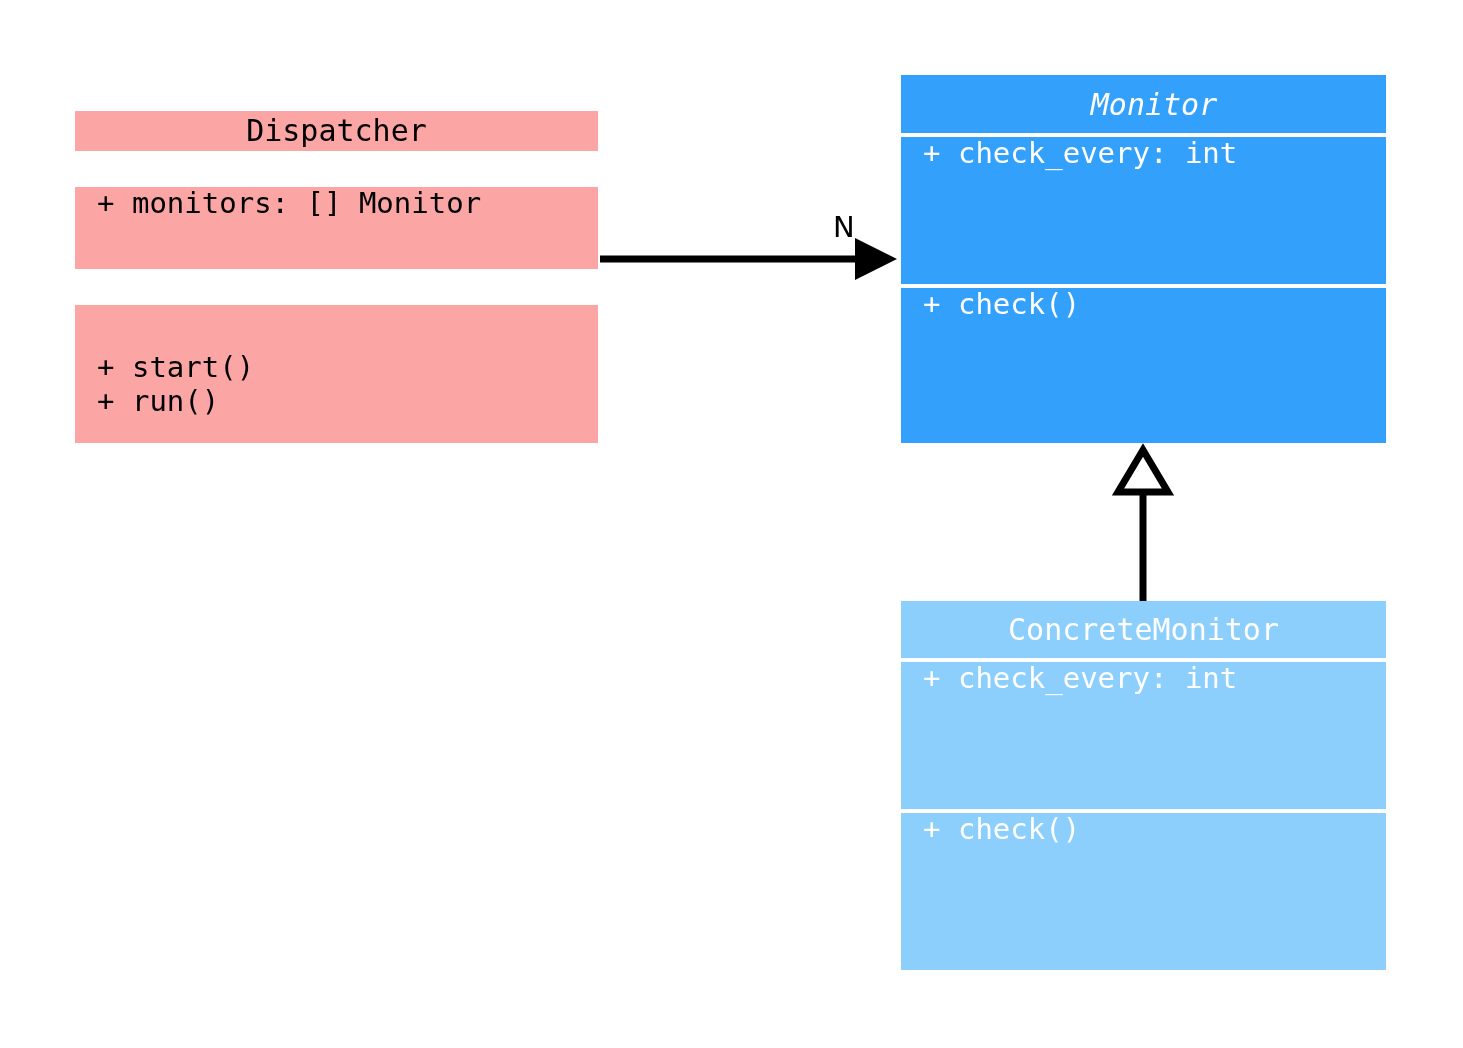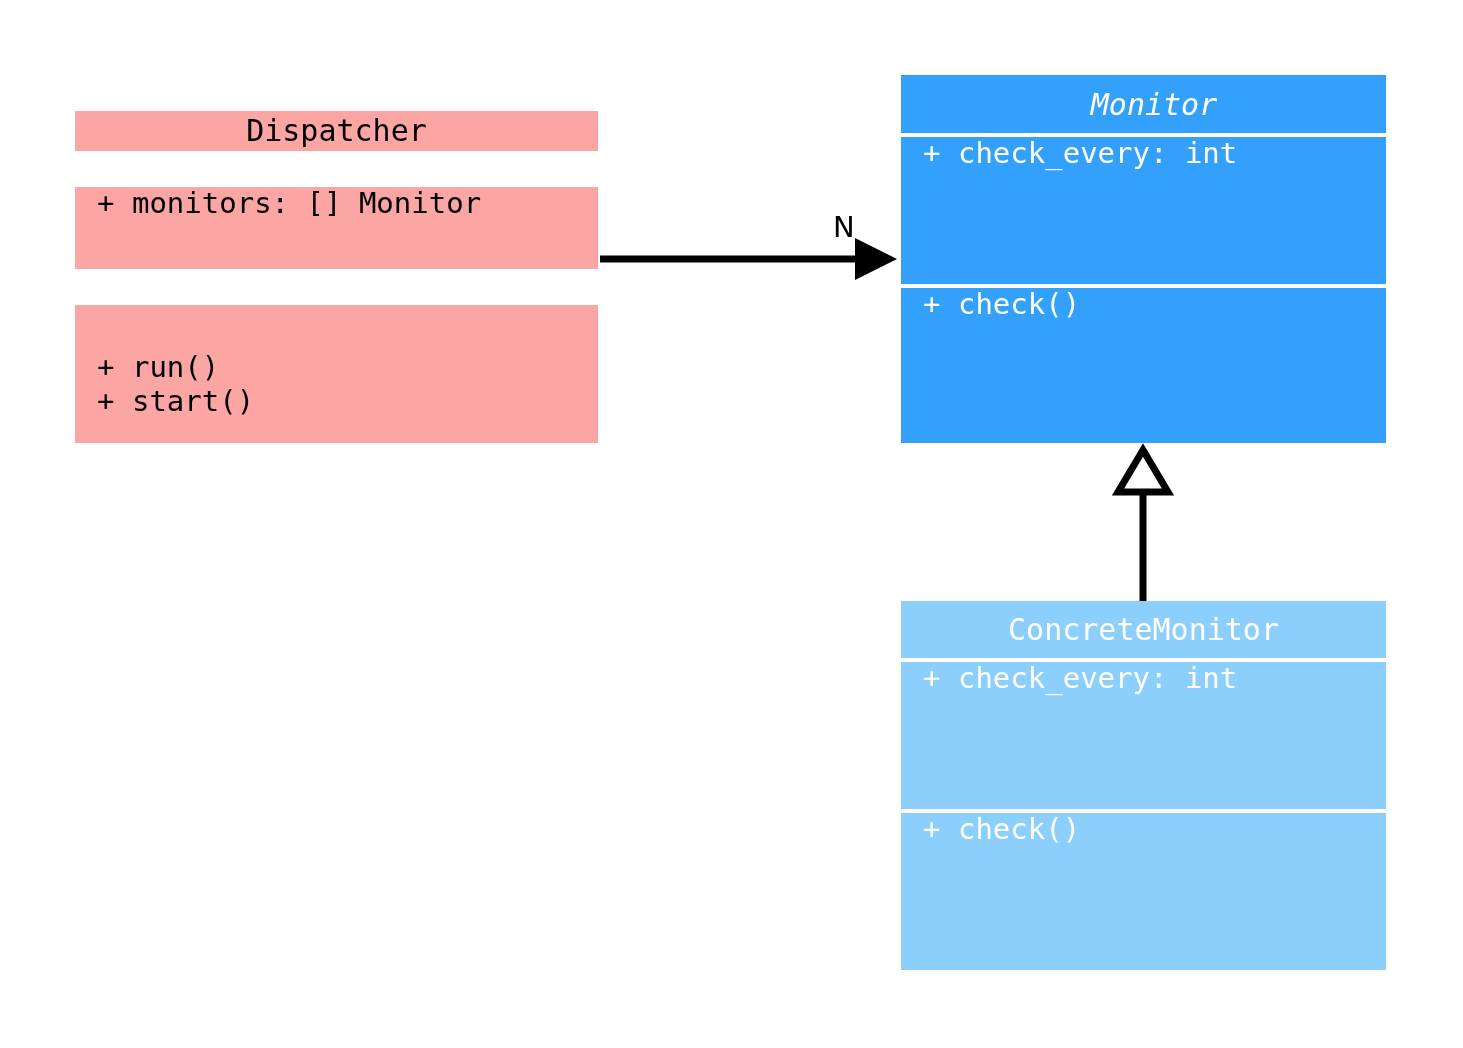--- a/index.html
+++ b/index.html
@@ -89,22 +89,22 @@
 <body>
 
 <div id="canvas">
 
   <div class="uml-class" id="dispatcher" style="left:75px; top:75px; width:523px; height:368px;">
     <div class="compartment class-title" style="height:58px;">Dispatcher</div>
     <div class="compartment members" style="height:121px;">
       <div class="member-line">+ monitors: [] Monitor</div>
     </div>
     <div class="compartment members" style="height:181px; justify-content:flex-start; padding-top:46px;">
+      <div class="member-line">+ start()</div>
       <div class="member-line">+ run()</div>
-      <div class="member-line">+ start()</div>
     </div>
   </div>
 
   <div class="uml-class" id="monitor" style="left:901px; top:75px; width:485px; height:368px;">
     <div class="compartment class-title abstract" style="height:58px;padding-left:21px;">Monitor</div>
     <div class="compartment members" style="height:147px;">
       <div class="member-line">+ check_every: int</div>
     </div>
     <div class="compartment members" style="height:155px;">
       <div class="member-line">+ check()</div>

